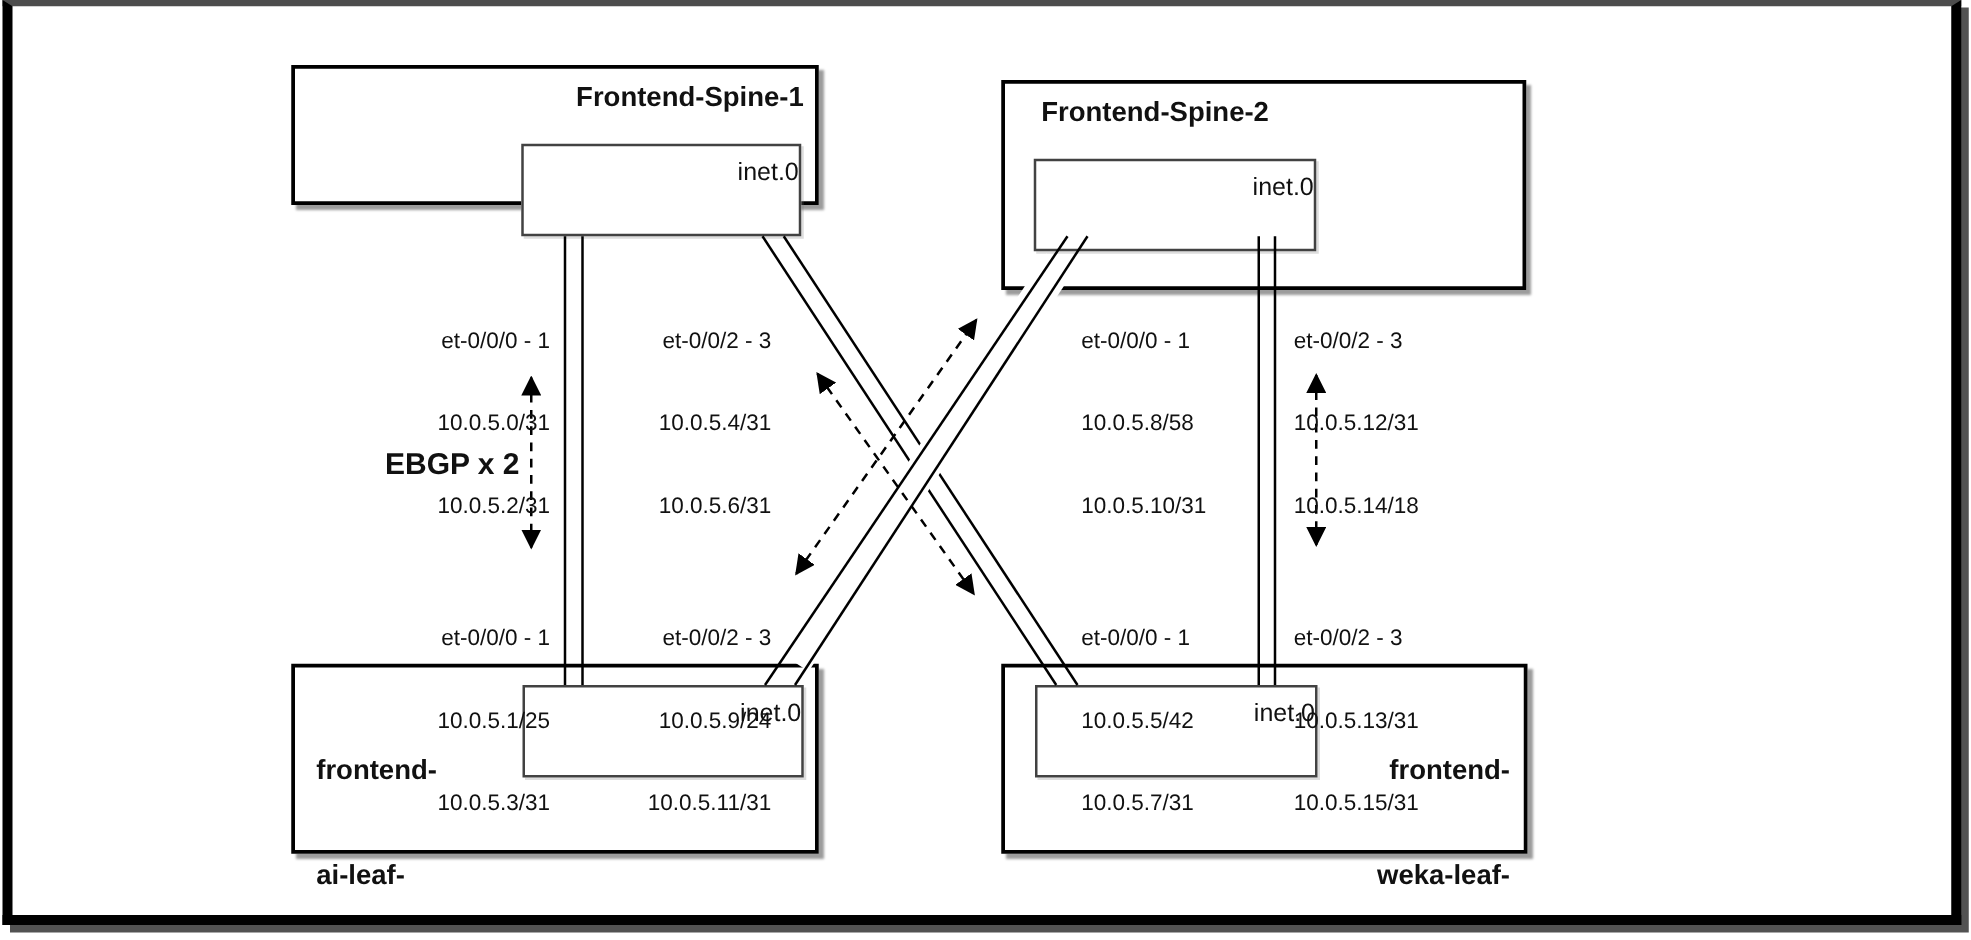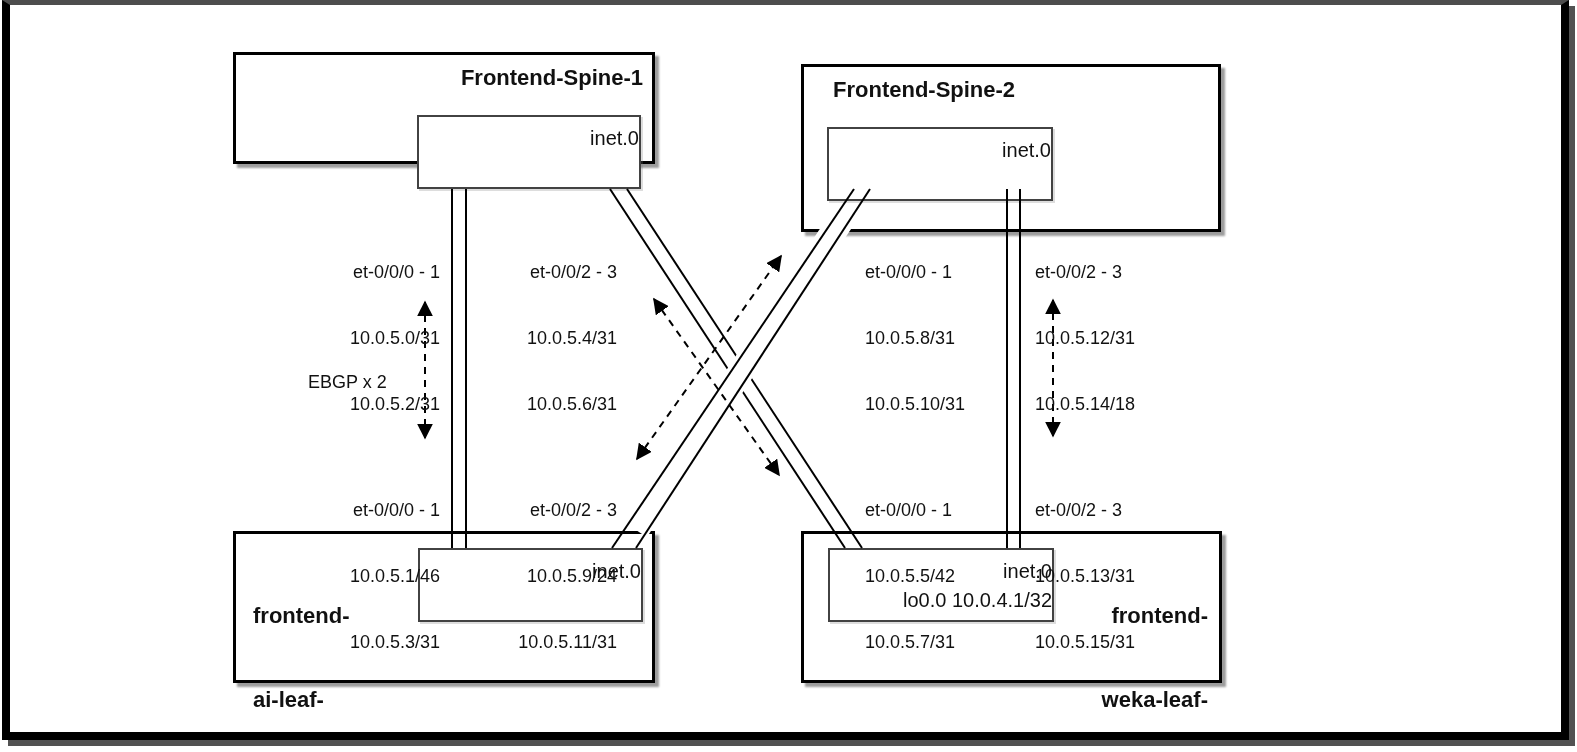--- a/index.html
+++ b/index.html
@@ -27,21 +27,21 @@
   svg.wires{position:absolute;left:0;top:0;z-index:5;pointer-events:none;}
   .plabel{position:absolute;font-size:18px;line-height:22px;z-index:6;white-space:pre;}
   .pl-s1l{left:233px;top:217px;width:207px;text-align:right;}
   .pl-s1r{left:420px;top:217px;width:197px;text-align:right;}
   .pl-s2l{left:865px;top:217px;text-align:left;}
   .pl-s2r{left:1035px;top:217px;text-align:left;}
   .pl-l1l{left:233px;top:455px;width:207px;text-align:right;}
   .pl-l1r{left:420px;top:455px;width:197px;text-align:right;}
   .pl-l2l{left:865px;top:455px;text-align:left;}
   .pl-l2r{left:1035px;top:455px;text-align:left;}
-  .ebgp{position:absolute;left:308px;top:367px;font-size:18px;line-height:30px;z-index:6;}
+  .ebgp{position:absolute;left:308px;top:357px;font-size:24px;line-height:30px;z-index:6;font-weight:bold;}
 </style>
 </head>
 <body>
 
 <div class="stage">
 
   <div class="frame"></div>
 
   <div class="node node-spine1">
     <div class="ntitle t-spine1">Frontend-Spine-1</div>
@@ -69,21 +69,20 @@
   </div>
 
   <div class="node node-leaf2">
     <div class="ntitle t-leaf2">
       <div>frontend-</div>
       <div>weka-leaf-</div>
       
     </div>
     <div class="rt rt-leaf2">
       <div>inet.0</div>
-      <div>lo0.0 10.0.4.1/32</div>
     </div>
   </div>
 
   <svg class="wires" width="1577" height="752" viewBox="0 0 1577 752">
     <defs>
       <marker id="ah" viewBox="0 0 10 10" refX="9" refY="5" markerWidth="8" markerHeight="8" orient="auto-start-reverse">
         <path d="M0,0 L10,5 L0,10 z" fill="#000000"></path>
       </marker>
     </defs>
 
@@ -118,31 +117,31 @@
     <div>10.0.5.0/31</div>
     <div>10.0.5.2/31</div>
   </div>
   <div class="plabel pl-s1r">
     <div>et-0/0/2 - 3</div>
     <div>10.0.5.4/31</div>
     <div>10.0.5.6/31</div>
   </div>
   <div class="plabel pl-s2l">
     <div>et-0/0/0 - 1</div>
-    <div>10.0.5.8/31</div>
+    <div>10.0.5.8/58</div>
     <div>10.0.5.10/31</div>
   </div>
   <div class="plabel pl-s2r">
     <div>et-0/0/2 - 3</div>
     <div>10.0.5.12/31</div>
     <div>10.0.5.14/18</div>
   </div>
   <div class="plabel pl-l1l">
     <div>et-0/0/0 - 1</div>
-    <div>10.0.5.1/46</div>
+    <div>10.0.5.1/25</div>
     <div>10.0.5.3/31</div>
   </div>
   <div class="plabel pl-l1r">
     <div>et-0/0/2 - 3</div>
     <div>10.0.5.9/24</div>
     <div>10.0.5.11/31</div>
   </div>
   <div class="plabel pl-l2l">
     <div>et-0/0/0 - 1</div>
     <div>10.0.5.5/42</div>

